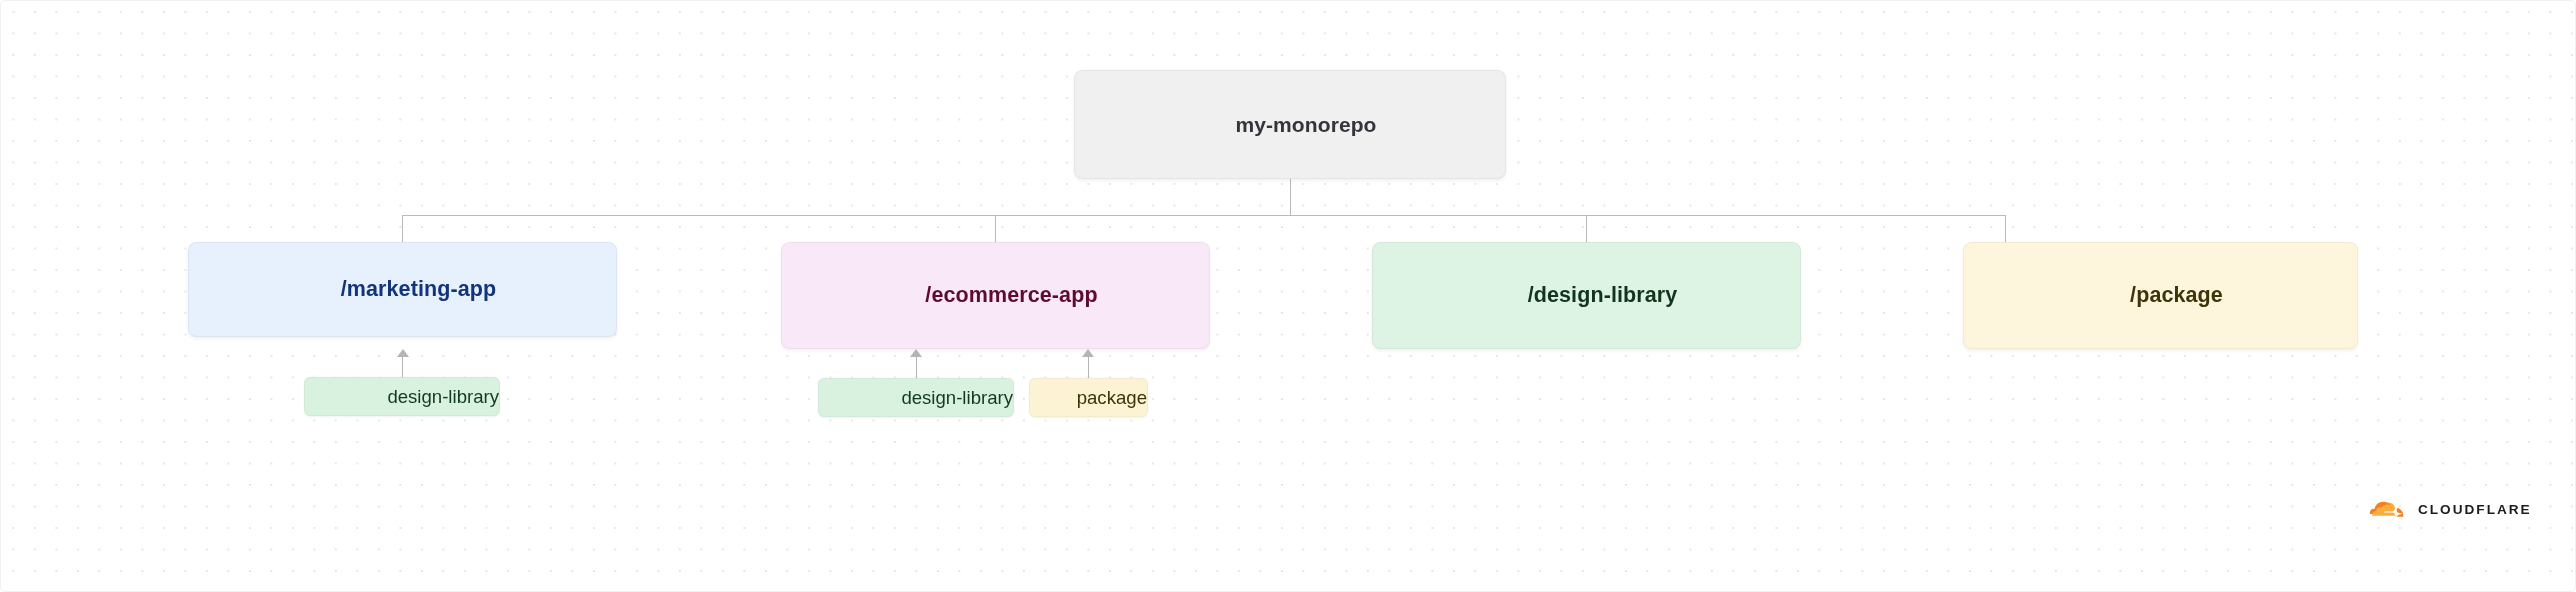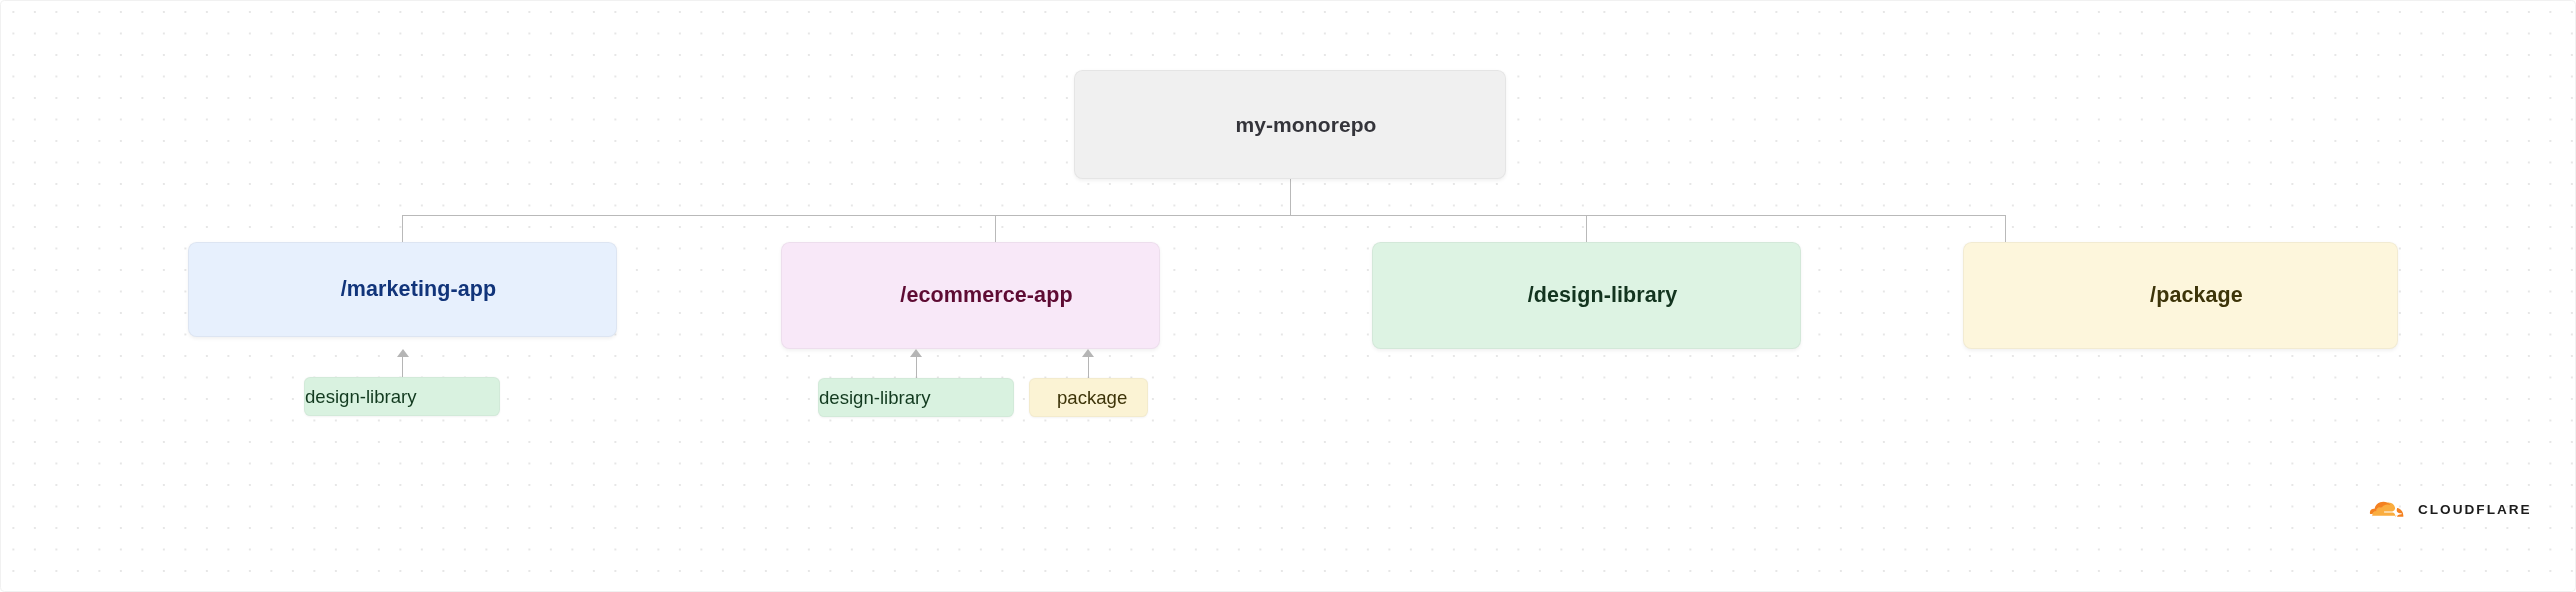--- a/index.html
+++ b/index.html
@@ -69,46 +69,46 @@
     font-size: 21px;
   }
   .node-marketing {
     left: 187px; top: 241px; width: 429px; height: 95px;
     background: #e7f0fd;
     color: #11347a;
     font-size: 21.5px;
     text-align: right;
   }
   .node-ecommerce {
-    left: 780px; top: 241px; width: 379px; height: 107px;
+    left: 780px; top: 241px; width: 429px; height: 107px;
     background: #f8e8f8;
     color: #5e0b33;
     font-size: 21.5px;
     align-items: center;
   }
   .node-design {
     left: 1371px; top: 241px; width: 429px; height: 107px;
     background: #ddf3e3;
     color: #13341f;
     font-size: 21.5px;
   }
   .node-package {
-    left: 1962px; top: 241px; width: 435px; height: 107px;
+    left: 1962px; top: 241px; width: 395px; height: 107px;
     background: #fdf6dc;
     color: #3d3409;
     font-size: 21.5px;
   }
 
   
   .chip {
     position: absolute;
     box-sizing: border-box;
     display: flex;
     align-items: center;
-    justify-content: flex-start;
+    justify-content: flex-end;
     border-radius: 6.4px;
     font-size: 18.6px;
     font-weight: normal;
     height: 39px;
     border: 0.7px solid rgba(0,0,0,0.03);
     box-shadow: 0 0.7px 2.1px rgba(0,0,0,0.05);
   }
   .chip-green { background: #d9f2e0; color: #123a1f; }
   .chip-yellow { background: #fbf3d4; color: #3d3409; padding-left: 27px; }
 

